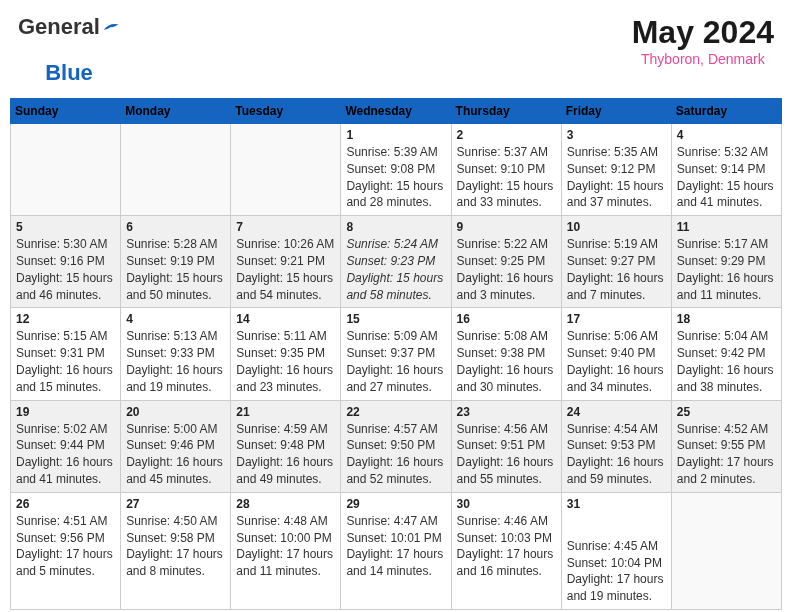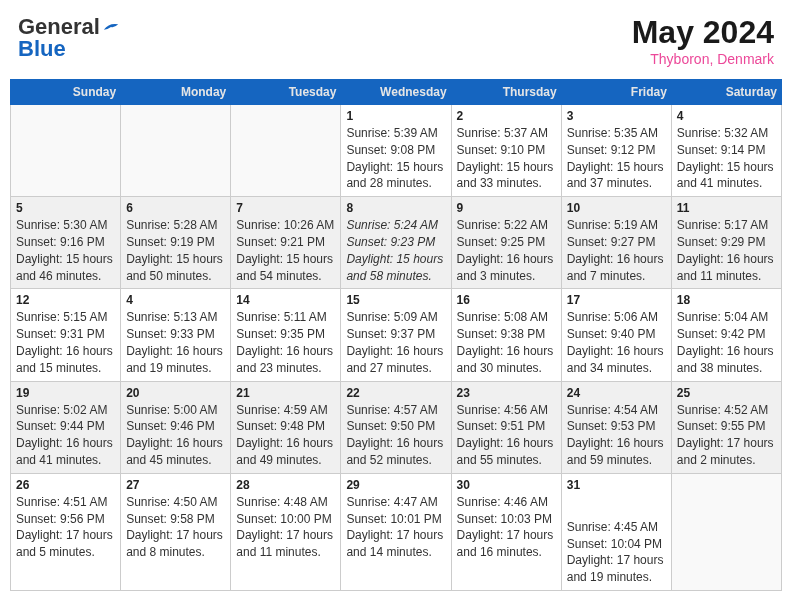--- a/index.html
+++ b/index.html
@@ -13,55 +13,56 @@
     .header {
       display: flex;
       justify-content: space-between;
       align-items: flex-start;
       margin-bottom: 8px;
       padding: 4px 8px;
     }
     .logo {
       display: flex;
       flex-direction: column;
-      align-items: flex-start;
+      align-items: center;
+      gap: 24px;
     }
     .logo-bird {
       width: 18px;
       height: 14px;
       margin-left: 2px;
     }
     .logo-row {
       display: flex;
       align-items: center;
     }
     .title-block {
-      text-align: right;
+      text-align: center;
     }
     .title-month {
       font-size: 32px;
       font-weight: bold;
       color: #1a1a1a;
     }
     .title-location {
       font-size: 14px;
       color: #ec4899;
     }
     table {
       width: 100%;
       border-collapse: collapse;
       table-layout: fixed;
     }
     th {
       background-color: #1565c0;
-      color: #e5e5e5;
+      color: #000000;
       font-size: 12px;
       font-weight: bold;
       padding: 5px 4px;
-      text-align: right;
+      text-align: left;
       border: 1px solid #1565c0;
     }
     td {
       border: 1px solid #ccc;
       vertical-align: top;
       padding: 4px 5px;
       font-size: 10px;
       color: #222;
       height: 90px;
       background: #fff;

